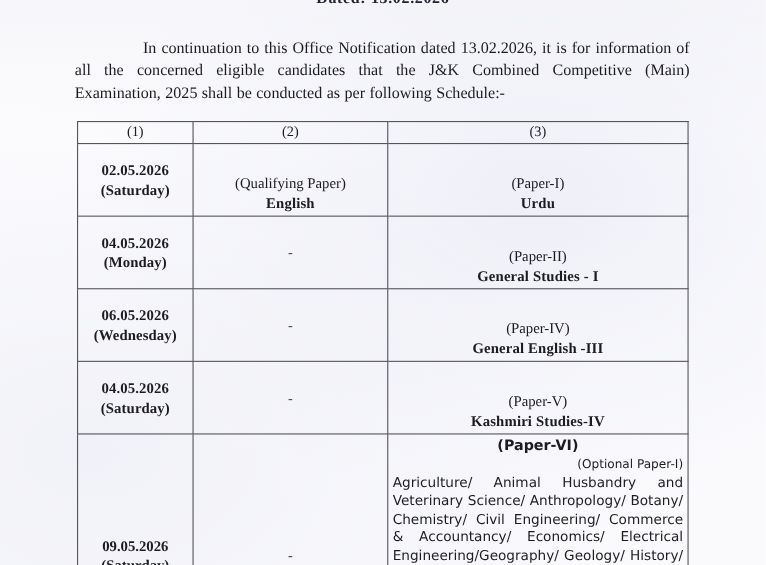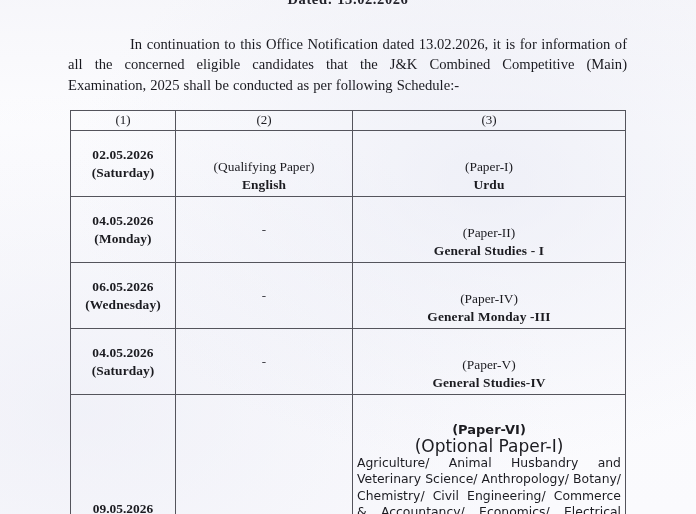--- a/index.html
+++ b/index.html
@@ -145,25 +145,24 @@
   .optcell {
     padding: 3px 4px 4px 4px !important;
     vertical-align: top;
   }
   .opt-head {
     text-align: center;
     font-weight: bold;
     font-size: 13px;
     line-height: 16px;
     font-family: "DejaVu Sans", "Liberation Sans", sans-serif;
-    margin-top: 24px;
   }
   .opt-sub {
-    text-align: center;
-    font-size: 17px;
+    text-align: right;
+    font-size: 11px;
     line-height: 16px;
     font-family: "DejaVu Sans", "Liberation Sans", sans-serif;
     padding-bottom: 1px;
   }
   .opt-list {
     text-align: justify;
     text-align-last: left;
     font-size: 12.4px;
     line-height: 16.4px;
     font-family: "DejaVu Sans", "Liberation Sans", sans-serif;
@@ -241,33 +240,33 @@
 
 
         <tr>
           <td class="datecell">
             <span>06.05.2026</span><br>
             <span>(Wednesday)</span>
           </td>
           <td class="dash">-</td>
           <td class="papercell">
             <span class="pnum">(Paper-IV)</span>
-            <span class="pname">General Monday -III</span>
+            <span class="pname">General English -III</span>
           </td>
         </tr>
 
         <tr>
           <td class="datecell">
             <span>04.05.2026</span><br>
             <span>(Saturday)</span>
           </td>
           <td class="dash">-</td>
           <td class="papercell">
             <span class="pnum">(Paper-V)</span>
-            <span class="pname">General Studies-IV</span>
+            <span class="pname">Kashmiri Studies-IV</span>
           </td>
         </tr>
 
         <tr>
           <td class="bigdate">
             <span>09.05.2026</span><br>
             <span>(Saturday)</span>
           </td>
           <td class="bigdash">-</td>
           <td class="optcell">

